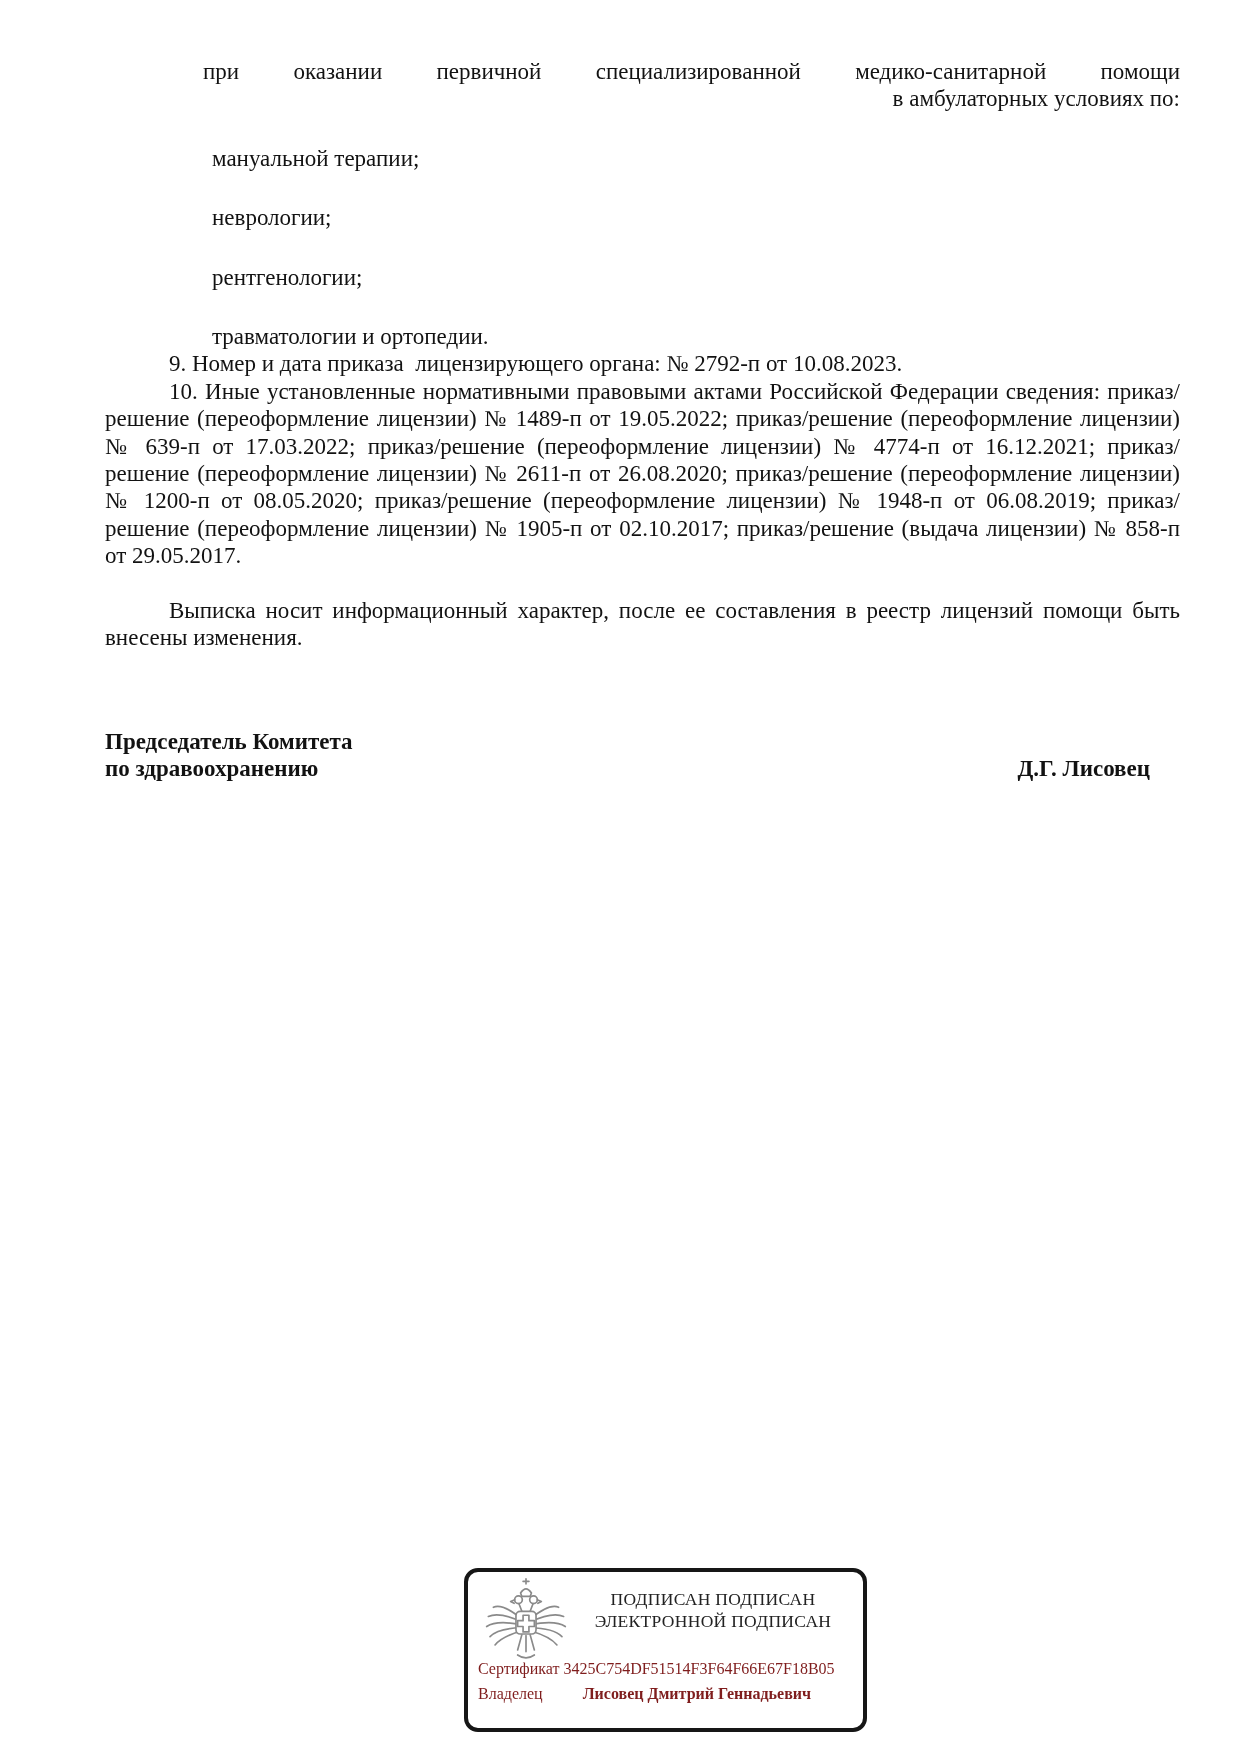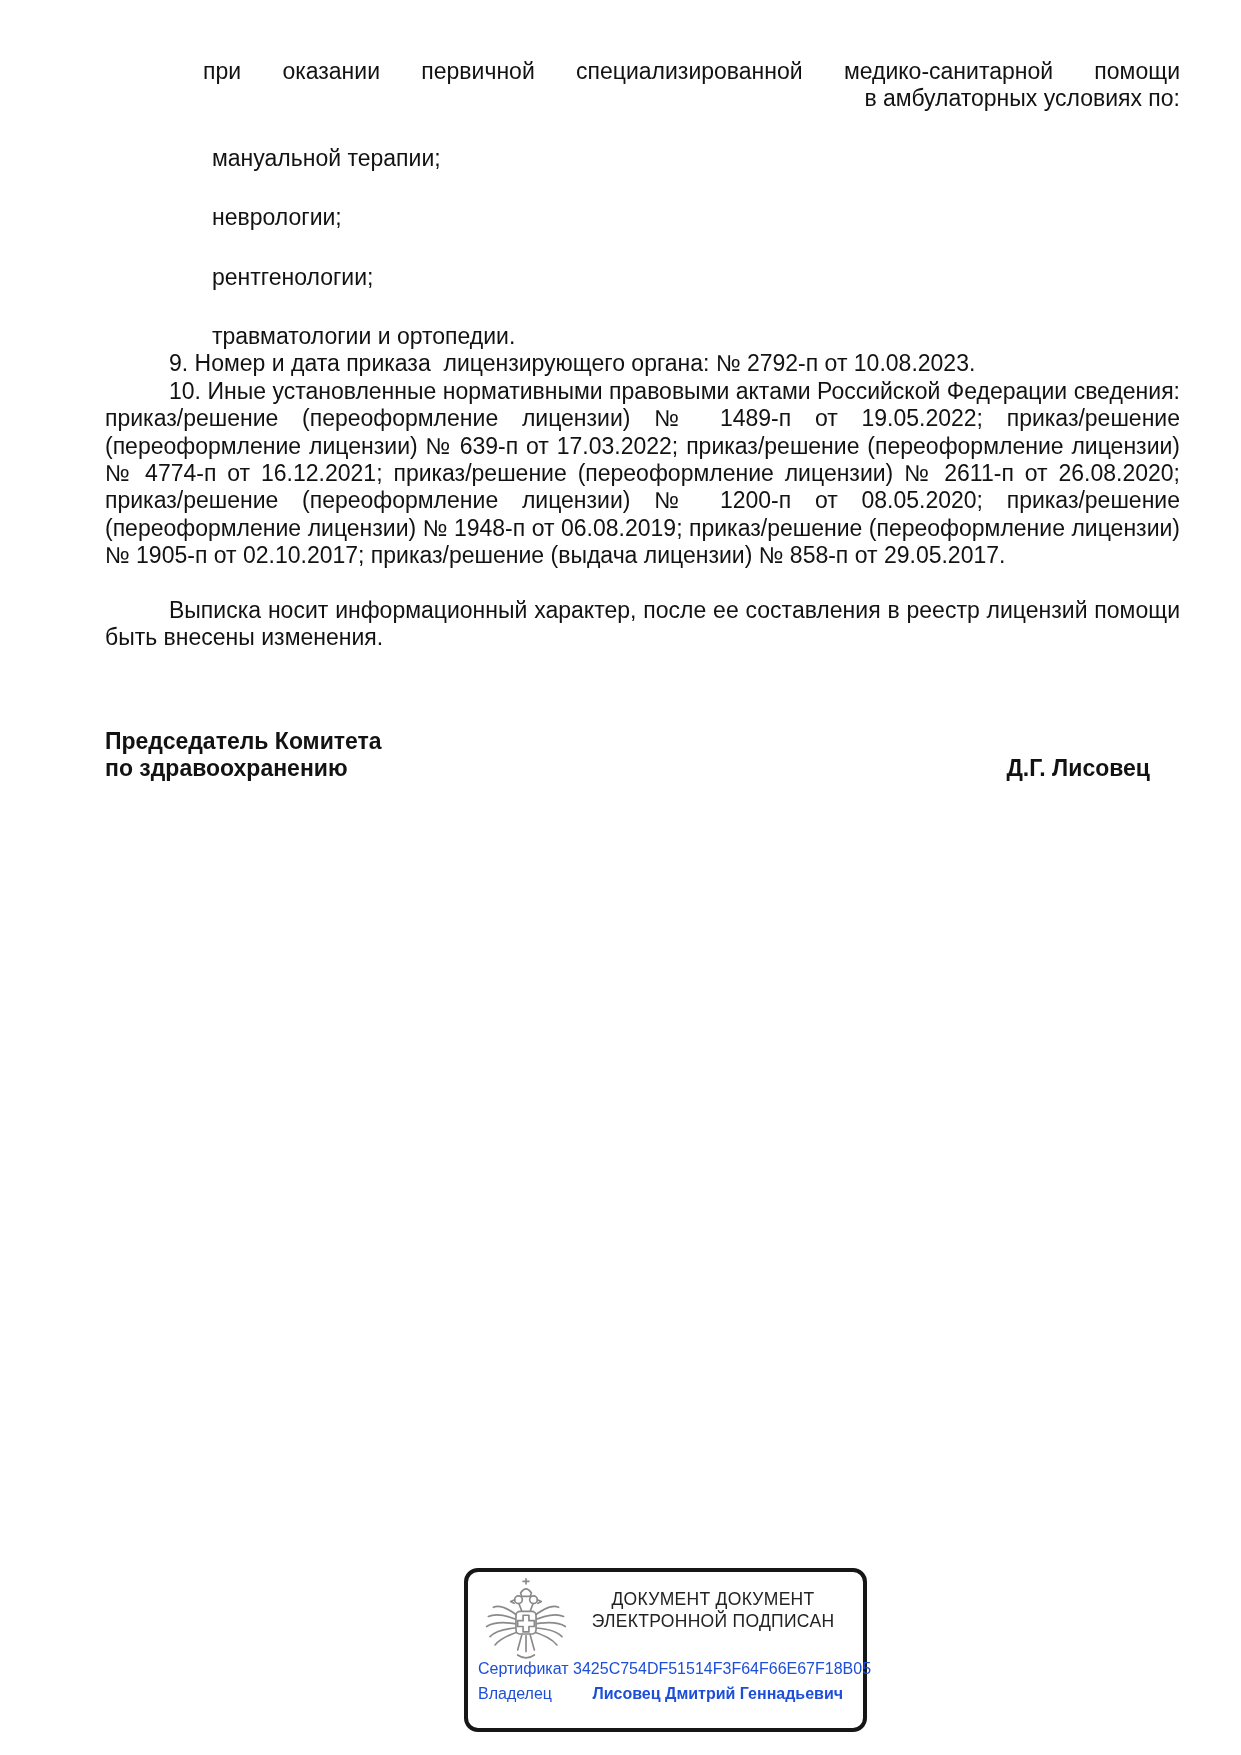--- a/index.html
+++ b/index.html
@@ -1,20 +1,20 @@
 <!DOCTYPE html>
 <html><head>
 <meta charset="utf-8">
 <style>
   html,body { margin:0; padding:0; background:#ffffff; }
   .page {
     position:relative;
     width:1241px; height:1755px;
     background:#ffffff;
-    font-family:Liberation Sans, sans-serif;
+    font-family:Liberation Serif, serif;
     font-size:23px; line-height:27.4px;
     color:#121212;
     overflow:hidden;
   }
   .content { position:absolute; left:105px; top:58px; width:1075px; }
 
   .cont-line   { text-align:justify; text-align-last:justify; padding-left:98px; }
   .cont-line2  { text-align:right; }
   .spec-item   { padding-left:107px;margin-top:32px; }
   .item9       { padding-left:64px; white-space:pre-wrap; }
@@ -32,21 +32,21 @@
     background:#ffffff;
   }
   .stamp-emblem { position:absolute; left:16px; top:6px; width:84px; height:92px; }
   .stamp-title {
     position:absolute; left:104px; top:16px; width:282px;
     text-align:center; font-size:17.5px; line-height:22px;
     color:#222222; letter-spacing:0.3px;
   }
   .stamp-lines {
     position:absolute; left:10px; top:84px; width:380px;
-    font-size:16px; line-height:25px; color:#1d4ed8;
+    font-size:16px; line-height:25px; color:#7f1d1d;
   }
   .stamp-line { white-space:nowrap; }
   .bold { font-weight:bold;margin-left:36px; }
 </style>
 </head>
 <body>
 
 <div class="page">
 
   <div class="content">
@@ -102,21 +102,21 @@
         <path d="M45 68 L40 86 M50 69 L50 88 M55 68 L60 86"></path>
         <path d="M40 92 q10 7 20 0"></path>
 
         <rect x="38" y="40" width="24" height="27" rx="5" fill="#ffffff"></rect>
 
         <path d="M46.5 44.5 h7 v6.5 h6.5 v7 h-6.5 v6.5 h-7 v-6.5 h-6.5 v-7 h6.5 z" fill="#ffffff"></path>
       </g>
     </svg>
 
     <div class="stamp-title">
-      <div>ДОКУМЕНТ ДОКУМЕНТ</div>
+      <div>ПОДПИСАН ПОДПИСАН</div>
       <div>ЭЛЕКТРОННОЙ ПОДПИСАН</div>
     </div>
 
     <div class="stamp-lines">
       <div class="stamp-line">
         <span>Сертификат</span>
         <span>3425C754DF51514F3F64F66E67F18B05</span>
       </div>
       <div class="stamp-line">
         <span>Владелец</span>

